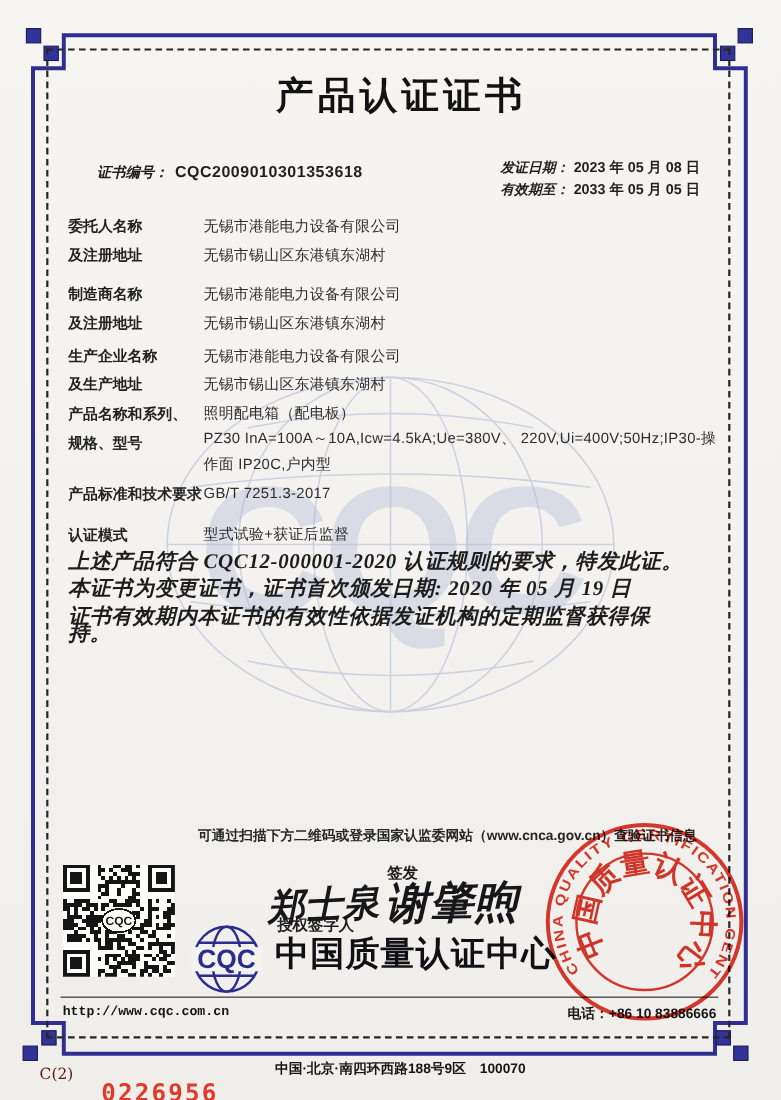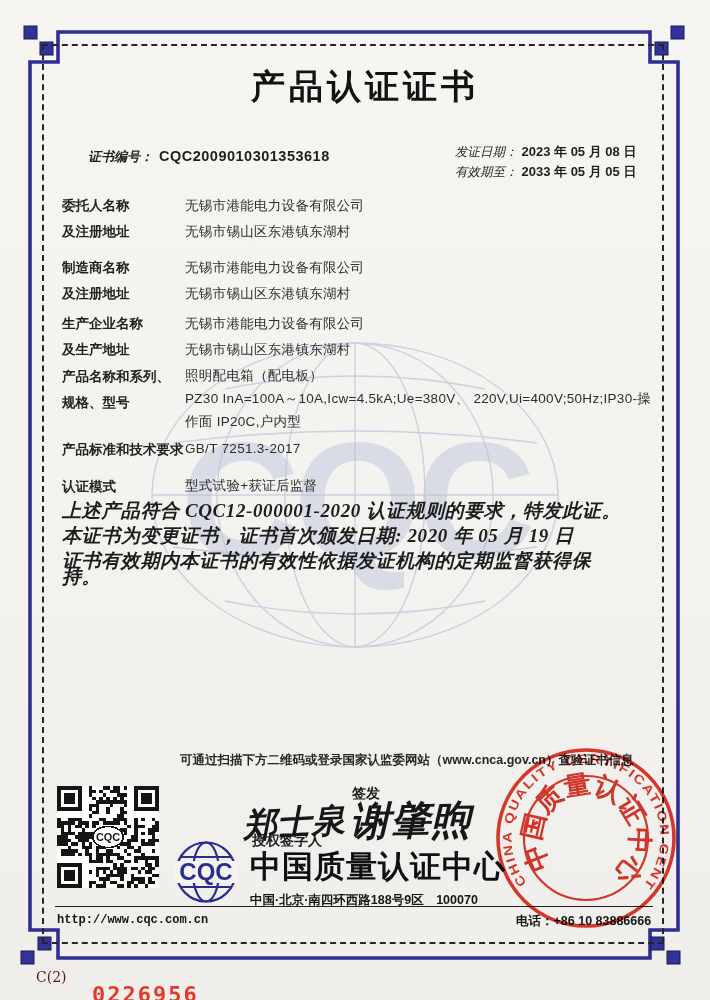--- a/index.html
+++ b/index.html
@@ -21,21 +21,21 @@
   .title{ position:absolute; top:64px; left:0; width:100%; text-align:center;
     font-size:34px; font-weight:bold; letter-spacing:4px; color:#121212; z-index:3;padding-left:20px;}
   .subtitle{ position:absolute; top:103px; left:0; width:100%; text-align:center;
     font-size:25px; font-weight:600; letter-spacing:2px; color:#1a1a1a; z-index:3;}
   .kai{ font-family:"DejaVu Serif", serif; font-style:italic; }
   .certno{ position:absolute; left:88px; top:148px; z-index:3; font-size:13px;}
   .certno .lbl{ font-weight:bold; }
   .certno .val{ font-weight:bold; font-size:14.5px; letter-spacing:0.5px; font-style:normal;
     font-family:"Liberation Sans", sans-serif; margin-left:6px;}
   .dates{ position:absolute; left:455px; top:142px; z-index:3; font-size:12.5px; line-height:20px;}
-  .dates .lbl{ font-weight:normal; }
+  .dates .lbl{ font-weight:bold; }
   .dates .val{ font-weight:bold; font-family:"Liberation Sans", sans-serif; font-style:normal; margin-left:4px; font-size:13px;}
   
   .fgroup{ position:absolute; left:0; width:710px; z-index:3; }
   .flabels{ position:absolute; left:62px; width:130px; font-weight:bold; font-size:13.5px;
     line-height:26px; white-space:nowrap; color:#222;}
   .fvalues{ position:absolute; left:185px; width:478px; font-size:13.5px; line-height:23px;
     color:#2e2e2e; word-break:break-all; letter-spacing:0.3px;}
   .fgroup.tall .fvalues{ line-height:26px; }
   
   .stmts{ position:absolute; left:62px; top:503px; width:560px; z-index:3;}
@@ -53,21 +53,21 @@
   .sig1{ left:243px; top:800px; font-size:34px; transform:rotate(-3deg);}
   .sig2{ left:350px; top:793px; font-size:40px; transform:rotate(-1deg);}
   
   svg.cqclogo{ position:absolute; left:167px; top:840px; z-index:3;}
   .orgname{ position:absolute; left:250px; top:846px; z-index:3; font-size:31px;
     font-weight:bold; letter-spacing:1px; color:#101014;}
   
   .fline{ position:absolute; left:55px; top:906px; width:598px; border-top:1.5px solid #222; z-index:3;}
   .furl{ position:absolute; left:57px; top:913px; font-family:"Liberation Mono", monospace;
     font-size:12px; font-weight:bold; color:#141414; z-index:3;}
-  .faddr{ position:absolute; left:250px; top:892px; font-size:12.5px; font-weight:bold; color:#161616; z-index:3;}
+  .faddr{ position:absolute; left:250px; top:963px; font-size:12.5px; font-weight:bold; color:#161616; z-index:3;}
   .fphone{ position:absolute; left:516px; top:913px; font-size:12.5px; font-weight:bold; color:#161616; z-index:3;}
   
   svg.stamp{ position:absolute; left:490px; top:742px; z-index:6; mix-blend-mode:multiply; opacity:0.93;}
   
   .serialp{ position:absolute; left:36px; top:969px; font-family:"DejaVu Serif", serif;
     font-size:14px; color:#5f1610; z-index:3;}
   .serialn{ position:absolute; left:92px; top:959px; font-family:"DejaVu Sans Mono", monospace;
     font-size:22px; font-weight:bold; letter-spacing:2px; color:#e03a2a; z-index:3;margin-top:23px;}
 </style>
 </head>

